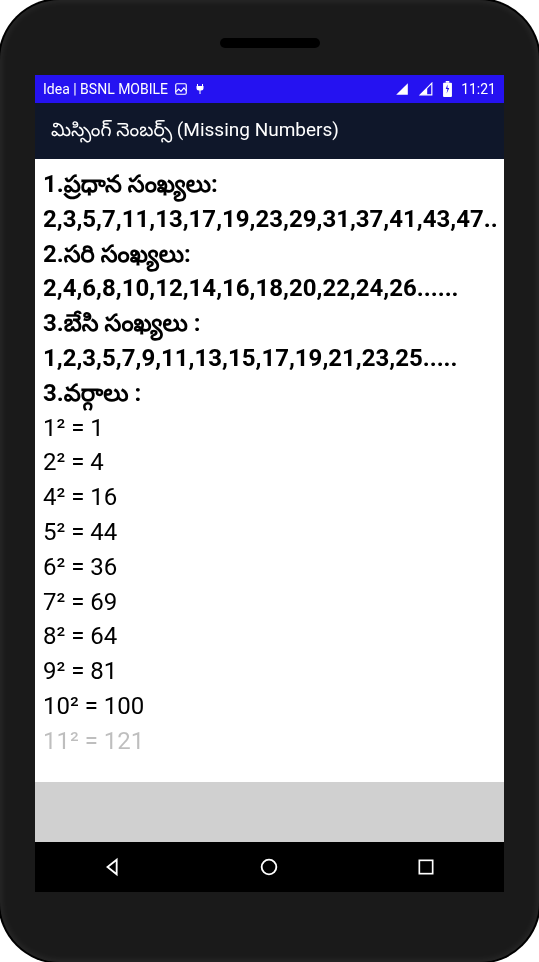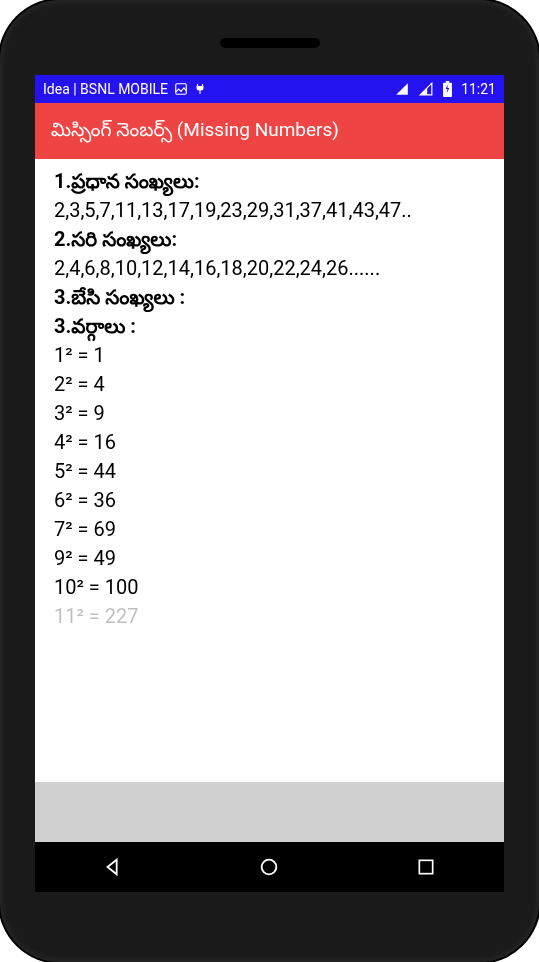--- a/index.html
+++ b/index.html
@@ -58,43 +58,44 @@
   display: flex;
   align-items: center;
   gap: 8px;
 }
 .status-icon {
   display: inline-flex;
   align-items: center;
 }
 .app-bar {
   height: 56px;
-  background: #ef4444;
+  background: #0f172a;
   color: #fff;
   display: flex;
   align-items: center;
   padding: 0 16px;
   font-size: 19px;
   font-weight: 400;
 }
 .content {
   background: #fff;
   flex: 1;
   overflow: hidden;
-  padding: 8px 19px;
+  padding: 8px 8px;
   color: #000;
-  font-size: 20px;
+  font-size: 24px;
   line-height: 1.45;
 }
 .content .heading {
   font-weight: 700;
 }
 .content .seq {
   white-space: nowrap;
   overflow: hidden;
+  font-weight: bold;
 }
 .content .sq {
   white-space: nowrap;
 }
 .bottom-zone {
   background: #d0d0d0;
   height: 60px;
 }
 .nav-bar {
   height: 50px;
@@ -160,31 +161,32 @@
     <div class="app-bar">
       <span>మిస్సింగ్ నెంబర్స్ (Missing Numbers)</span>
     </div>
 
     <div class="content">
       <div class="heading">1.ప్రధాన సంఖ్యలు:</div>
       <div class="seq">2,3,5,7,11,13,17,19,23,29,31,37,41,43,47..</div>
       <div class="heading">2.సరి సంఖ్యలు:</div>
       <div class="seq">2,4,6,8,10,12,14,16,18,20,22,24,26......</div>
       <div class="heading">3.బేసి సంఖ్యలు :</div>
+      <div class="seq">1,2,3,5,7,9,11,13,15,17,19,21,23,25.....</div>
       <div class="heading">3.వర్గాలు :</div>
       <div class="sq">1² = 1</div>
       <div class="sq">2² = 4</div>
-      <div class="sq">3² = 9</div>
       <div class="sq">4² = 16</div>
       <div class="sq">5² = 44</div>
       <div class="sq">6² = 36</div>
       <div class="sq">7² = 69</div>
-      <div class="sq">9² = 49</div>
+      <div class="sq">8² = 64</div>
+      <div class="sq">9² = 81</div>
       <div class="sq">10² = 100</div>
-      <div class="sq" style="opacity:0.25">11² = 227</div>
+      <div class="sq" style="opacity:0.25">11² = 121</div>
     </div>
 
     <div class="bottom-zone"></div>
 
     <div class="nav-bar">
       <div class="nav-btn">
         <svg width="22" height="22" viewBox="0 0 24 24" fill="none" stroke="#fff" stroke-width="2">
             <path d="M16 4 L6 12 L16 20 Z" fill="none"></path>
           </svg>
       </div>

